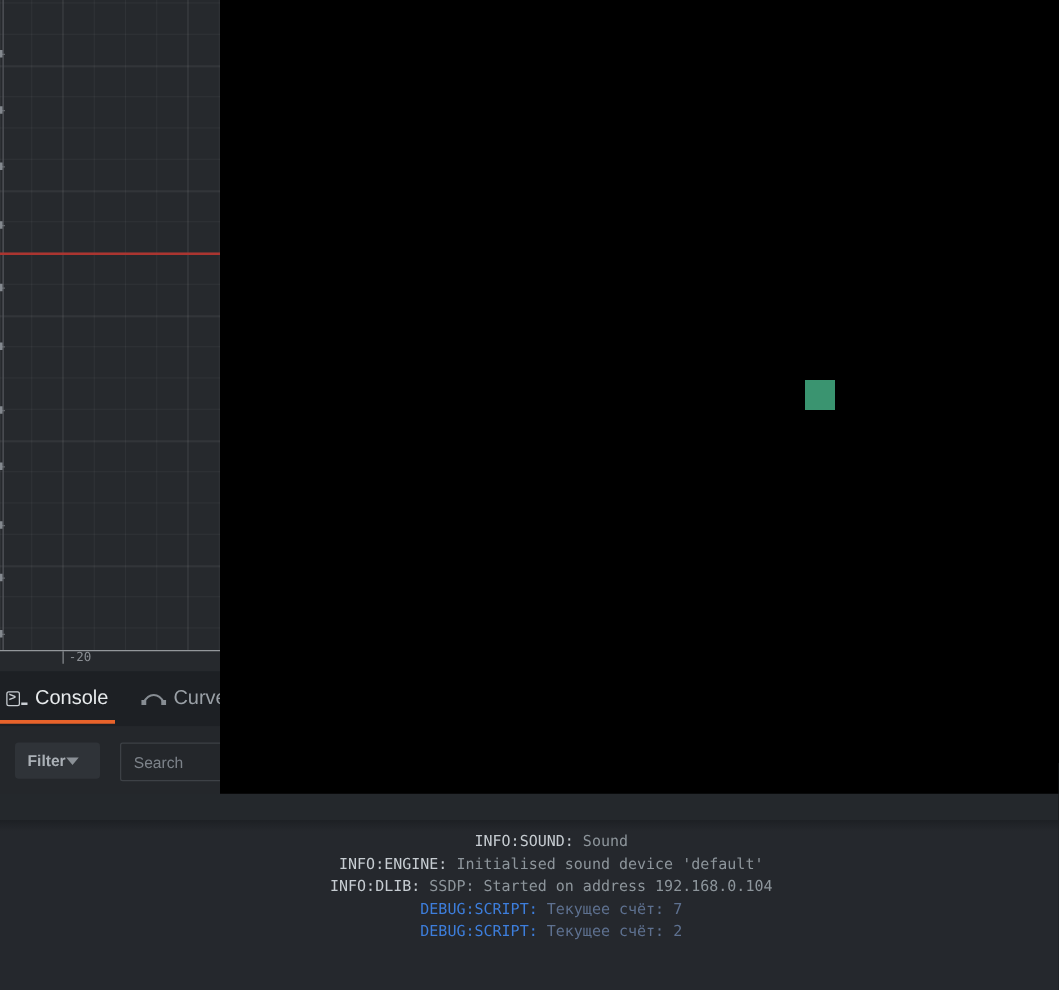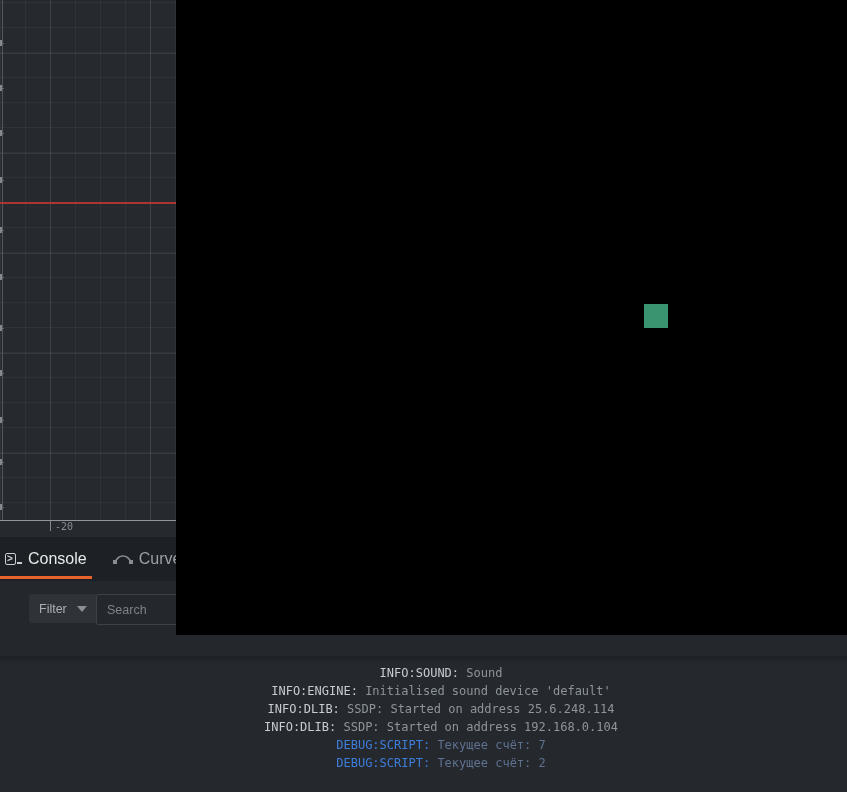--- a/index.html
+++ b/index.html
@@ -58,24 +58,24 @@
   }
   .term-icon .uscore { position: absolute; right: 0; bottom: 2px; width: 5px; height: 2px; background: #c9ced3; }
   .curve-icon { display: inline-block; width: 20px; height: 14px; }
 
   
   .console-toolbar {
     position: absolute; left: 0; top: 581px; width: 400px; height: 54px;
     background: #24272b;
   }
   .filter-btn {
-    position: absolute; left: 29px; top: 13px; width: 68px; height: 29px;
+    position: absolute; left: 12px; top: 13px; width: 68px; height: 29px;
     background: #2f3338; border: none; border-radius: 3px;
-    display: flex; align-items: center; justify-content: space-between;
-    padding: 0 10px; cursor: pointer;
+    display: flex; align-items: center; 
+    padding: 0 10px; cursor: pointer; font-weight: bold;
   }
   .filter-btn .flabel { font-size: 12.5px; color: #aab0b6; font-family: "Liberation Sans", sans-serif; }
   .caret {
     width: 0; height: 0; border-left: 5px solid transparent; border-right: 5px solid transparent;
     border-top: 6px solid #8a9096;
   }
   .search {
     position: absolute; left: 96px; top: 13px; width: 122px; height: 31px;
     background: #24272b; border: 1px solid #3d4146; border-radius: 2px;
     color: #c8ccd0; font-size: 12.5px; padding: 0 10px;
@@ -172,21 +172,20 @@
     <button class="filter-btn">
       <span class="flabel">Filter</span>
       <span class="caret"></span>
     </button>
     <input class="search" type="text" placeholder="Search" style="">
   </div>
 
   <div class="console-area">
     <div class="log-line"><span class="pfx info">INFO:SOUND:</span><span class="msg info"> Sound</span></div>
     <div class="log-line"><span class="pfx info">INFO:ENGINE:</span><span class="msg info"> Initialised sound device 'default'</span></div>
-    <div class="log-line"><span class="pfx info">INFO:DLIB:</span><span class="msg info"> SSDP: Started on address 25.6.248.114</span></div>
     <div class="log-line"><span class="pfx info">INFO:DLIB:</span><span class="msg info"> SSDP: Started on address 192.168.0.104</span></div>
     <div class="log-line"><span class="pfx debug">DEBUG:SCRIPT:</span><span class="msg debug"> Текущее счёт: 7</span></div>
     <div class="log-line"><span class="pfx debug">DEBUG:SCRIPT:</span><span class="msg debug"> Текущее счёт: 2</span></div>
   </div>
 
   <div class="game-viewport">
     <div class="player-square" style="background: rgb(58, 148, 112);"></div>
   </div>
 
 </div>

